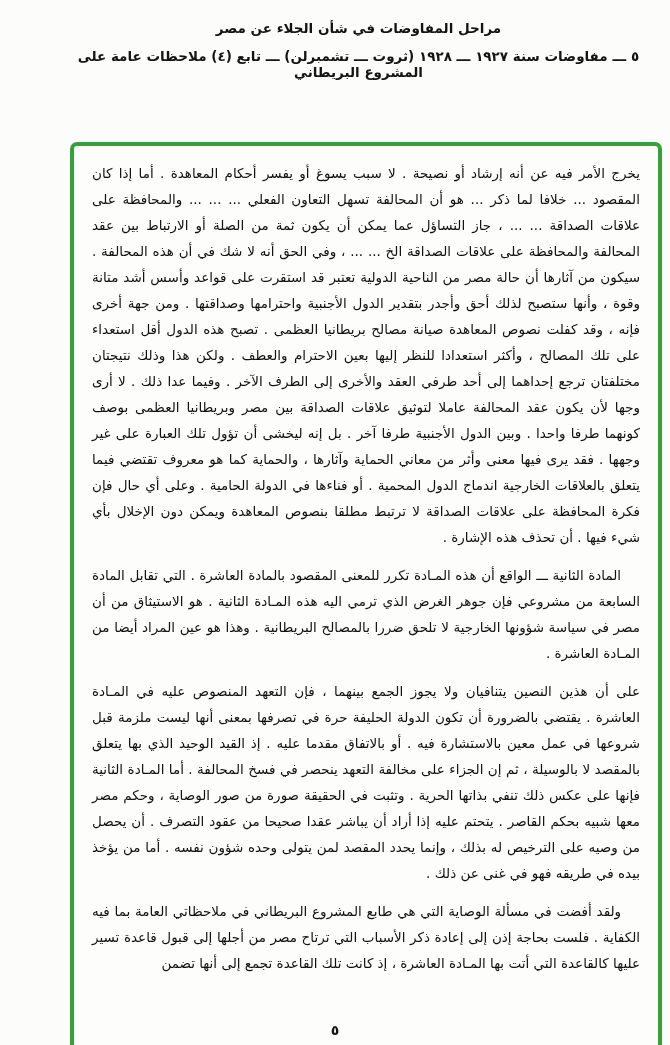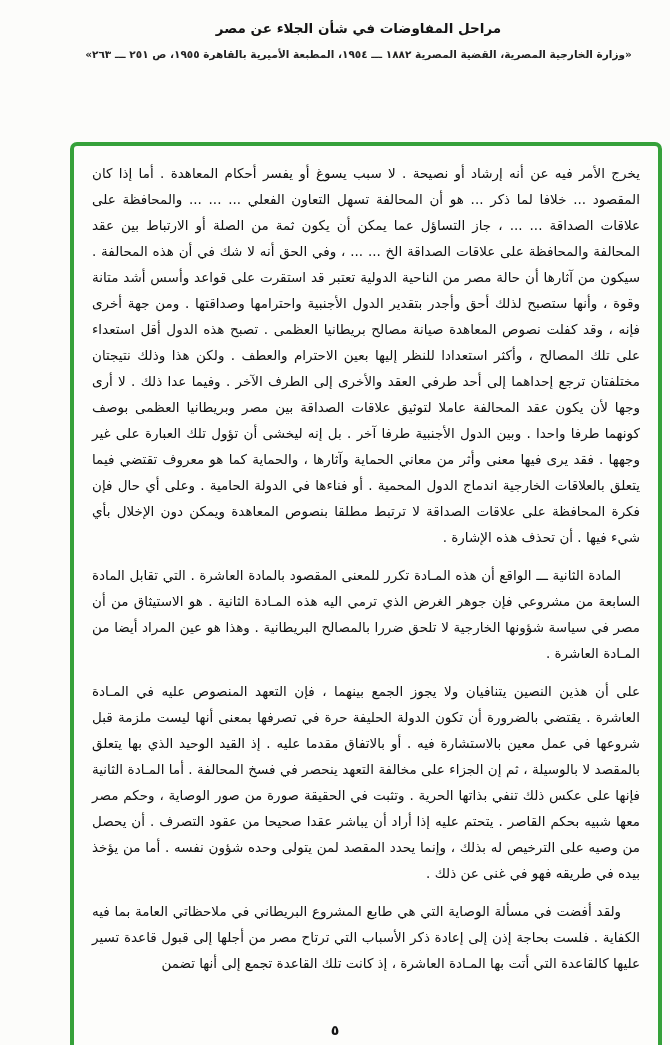--- a/index.html
+++ b/index.html
@@ -82,21 +82,21 @@
     direction: rtl;
   }
 </style>
 </head>
 <body>
 
 <div class="page">
 
   <div class="header">
     <p class="title">مراحل المفاوضات في شأن الجلاء عن مصر</p>
-    <p class="source">«وزارة الخارجية المصرية، القضية المصرية ١٨٨٢ ـــ ١٩٥٤، المطبعة الأميرية بالقاهرة ١٩٥٥، ص ٢٥١ ـــ ٢٦٣»</p>
+    <p class="subtitle">٥ ـــ مفاوضات سنة ١٩٢٧ ـــ ١٩٢٨ (ثروت ـــ تشمبرلن) ـــ تابع (٤) ملاحظات عامة على المشروع البريطاني</p>
   </div>
 
   <div class="frame">
     <div class="body-text">
       <p>يخرج الأمر فيه عن أنه إرشاد أو نصيحة . لا سبب يسوغ أو يفسر أحكام المعاهدة . أما إذا كان المقصود ... خلافا لما ذكر ... هو أن المحالفة تسهل التعاون الفعلي ... ... ... والمحافظة على علاقات الصداقة ... ... ، جاز التساؤل عما يمكن أن يكون ثمة من الصلة أو الارتباط بين عقد المحالفة والمحافظة على علاقات الصداقة الخ ... ... ، وفي الحق أنه لا شك في أن هذه المحالفة . سيكون من آثارها أن حالة مصر من الناحية الدولية تعتبر قد استقرت على قواعد وأسس أشد متانة وقوة ، وأنها ستصبح لذلك أحق وأجدر بتقدير الدول الأجنبية واحترامها وصداقتها .  ومن جهة أخرى فإنه ، وقد كفلت نصوص المعاهدة صيانة مصالح بريطانيا العظمى . تصبح هذه الدول أقل استعداء على تلك المصالح ، وأكثر استعدادا للنظر إليها بعين الاحترام والعطف . ولكن هذا وذلك نتيجتان مختلفتان ترجع إحداهما إلى أحد طرفي العقد والأخرى إلى الطرف الآخر . وفيما عدا ذلك . لا أرى وجها لأن يكون عقد المحالفة عاملا لتوثيق علاقات الصداقة بين مصر وبريطانيا العظمى بوصف كونهما طرفا واحدا . وبين الدول الأجنبية طرفا آخر . بل إنه ليخشى أن تؤول تلك العبارة على غير وجهها . فقد يرى فيها معنى وأثر من معاني الحماية وآثارها ، والحماية كما هو معروف تقتضي فيما يتعلق بالعلاقات الخارجية اندماج الدول المحمية . أو فناءها في الدولة الحامية . وعلى أي حال فإن فكرة المحافظة على علاقات الصداقة لا ترتبط مطلقا بنصوص المعاهدة ويمكن دون الإخلال بأي شيء فيها . أن تحذف هذه الإشارة .</p>
       <p class="indent">المادة الثانية ـــ الواقع أن هذه المـادة تكرر للمعنى المقصود بالمادة العاشرة . التي تقابل المادة السابعة من مشروعي فإن جوهر الغرض الذي ترمي اليه هذه المـادة الثانية . هو الاستيثاق من أن مصر في سياسة شؤونها الخارجية لا تلحق ضررا بالمصالح البريطانية . وهذا هو عين المراد أيضا من المـادة العاشرة .</p>
       <p>على أن هذين النصين يتنافيان ولا يجوز الجمع بينهما ، فإن التعهد المنصوص عليه في المـادة العاشرة . يقتضي بالضرورة أن تكون الدولة الحليفة حرة في تصرفها بمعنى أنها ليست ملزمة قبل شروعها في عمل معين بالاستشارة فيه . أو بالاتفاق مقدما عليه . إذ القيد الوحيد الذي بها يتعلق بالمقصد لا بالوسيلة ، ثم إن الجزاء على مخالفة التعهد ينحصر في فسخ المحالفة . أما المـادة الثانية فإنها على عكس ذلك تنفي بذاتها الحرية . وتثبت في الحقيقة صورة من صور الوصاية ، وحكم مصر معها شبيه بحكم القاصر . يتحتم عليه إذا أراد أن يباشر عقدا صحيحا من عقود التصرف . أن يحصل من وصيه على الترخيص له بذلك ، وإنما يحدد المقصد لمن يتولى وحده شؤون نفسه . أما من يؤخذ بيده في طريقه فهو في غنى عن ذلك .</p>
       <p class="indent">ولقد أفضت في مسألة الوصاية التي هي طابع المشروع البريطاني في ملاحظاتي العامة بما فيه الكفاية . فلست بحاجة إذن إلى إعادة ذكر الأسباب التي ترتاح مصر من أجلها إلى قبول قاعدة تسير عليها كالقاعدة التي أتت بها المـادة العاشرة ، إذ كانت تلك القاعدة تجمع إلى أنها تضمن</p>
     </div>
   </div>

